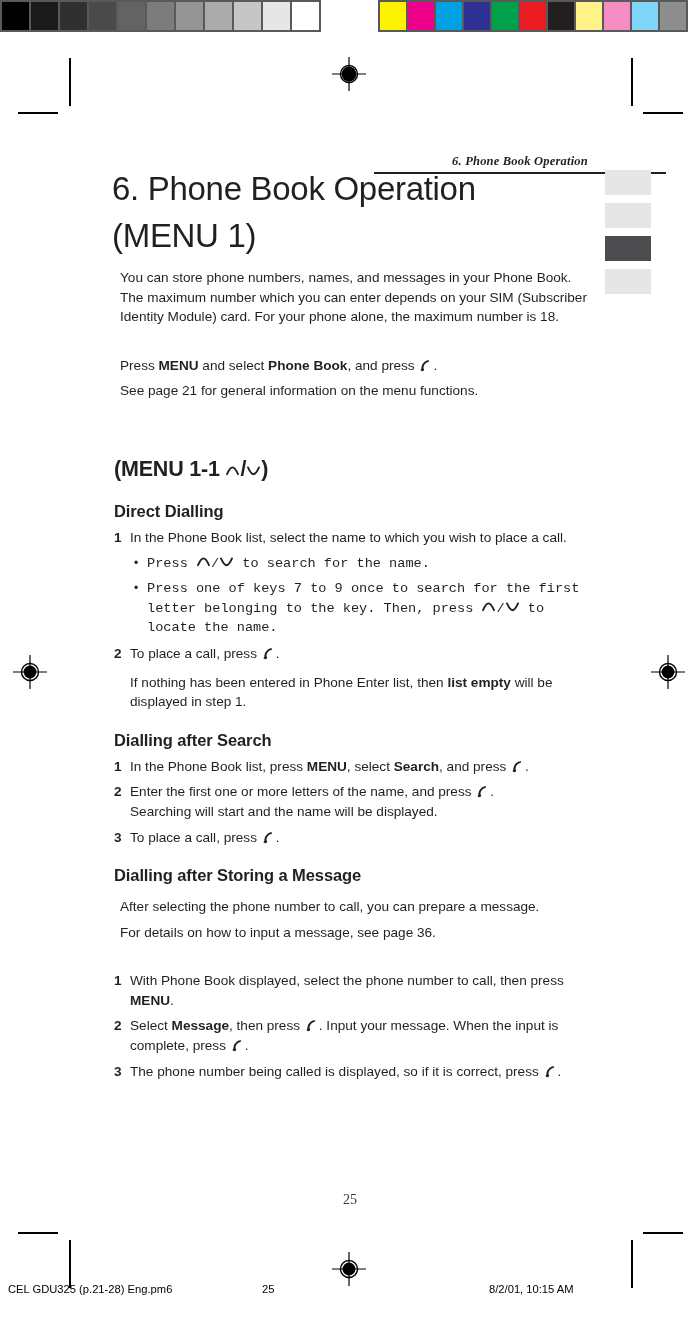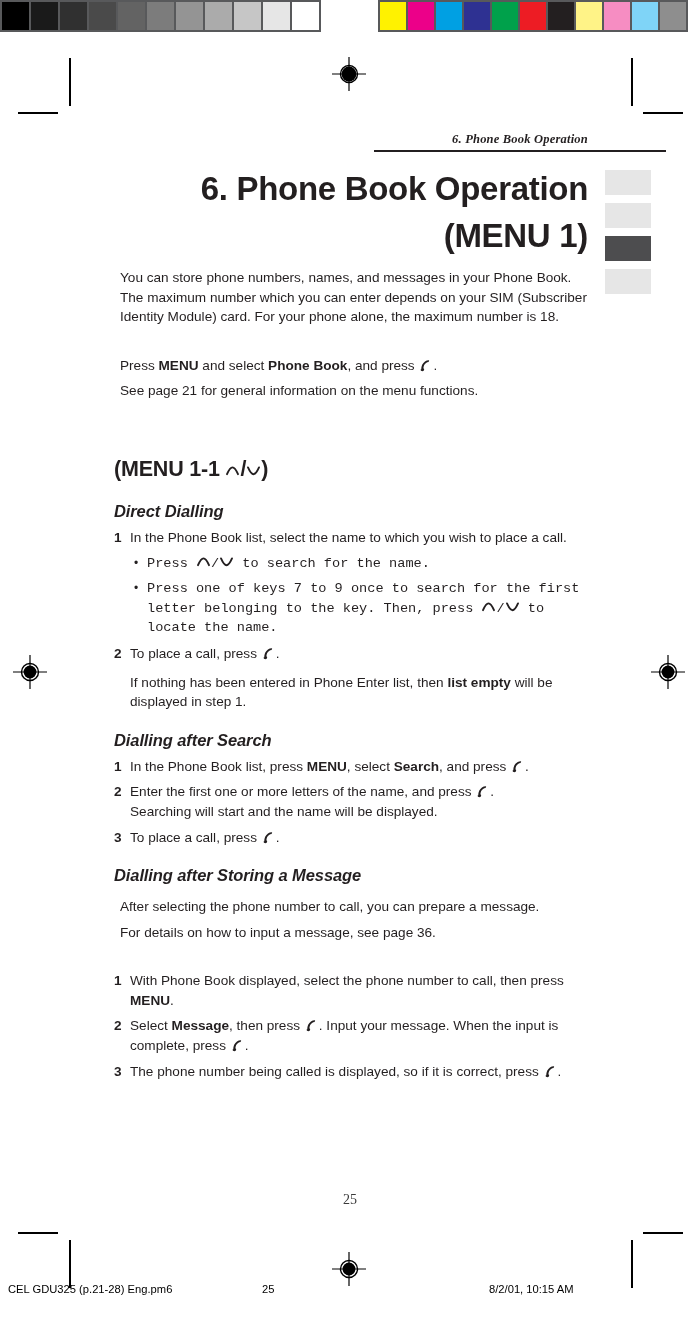--- a/index.html
+++ b/index.html
@@ -22,40 +22,40 @@
   .vline{width:1.6px;}
   .hline{height:1.6px;}
 
   .regmark{position:absolute;width:34px;height:34px;}
 
   
   .page{position:absolute;left:0;top:0;width:700px;height:1322px;}
 
   .hdr{position:absolute;left:374px;top:132px;width:292px;text-align:center;}
   .hdr .t{font-family:"Liberation Serif",serif;font-weight:bold;font-style:italic;
-          font-size:12.5px;color:#231f20;letter-spacing:.2px;}
+          font-size:12.5px;color:#231f20;letter-spacing:.2px;margin-top:22px;}
   .hdr .rule{margin-top:3px;border-bottom:2.6px solid #231f20;width:292px;}
 
   .tabs{position:absolute;left:605px;top:170px;width:46px;}
   .tabs .tab{height:25px;margin-bottom:8px;background:#e6e6e6;}
   .tabs .tab.on{background:#4d4d4f;}
 
   h1.title{position:absolute;left:112px;top:166px;width:476px;margin:0;
-           text-align:right;font-size:33px;line-height:1.42;font-weight:bold;
+           text-align:left;font-size:33px;line-height:1.42;font-weight:normal;
            letter-spacing:-.3px;color:#231f20;}
 
   .body{position:absolute;left:114px;top:262px;width:480px;
         font-size:13.6px;line-height:19.6px;color:#231f20;}
 
   p{margin:6px;}
   .gap-md{height:17px;}
   .gap-lg{height:22px;}
 
   h2{margin:0;font-size:21.5px;line-height:27px;font-weight:bold;letter-spacing:-.2px;}
-  h3{margin:0;font-size:16.5px;line-height:22px;font-weight:bold;letter-spacing:-.1px;font-style:italic;}
+  h3{margin:0;font-size:16.5px;line-height:22px;font-weight:bold;letter-spacing:-.1px;}
 
   .step{display:flex;margin-top:6px;}
   .step .num{width:16px;flex:0 0 16px;font-weight:bold;font-size:13.6px;}
   .step .txt{flex:1;}
   .step-note{margin-left:16px;margin-top:9px;}
 
   .bul{display:flex;margin-top:6px;margin-left:20px;}
   .bul .dot{width:13px;flex:0 0 13px;font-size:12px;line-height:19.6px;}
   .bul .txt{flex:1;font-family:Liberation Mono, monospace;}
 

